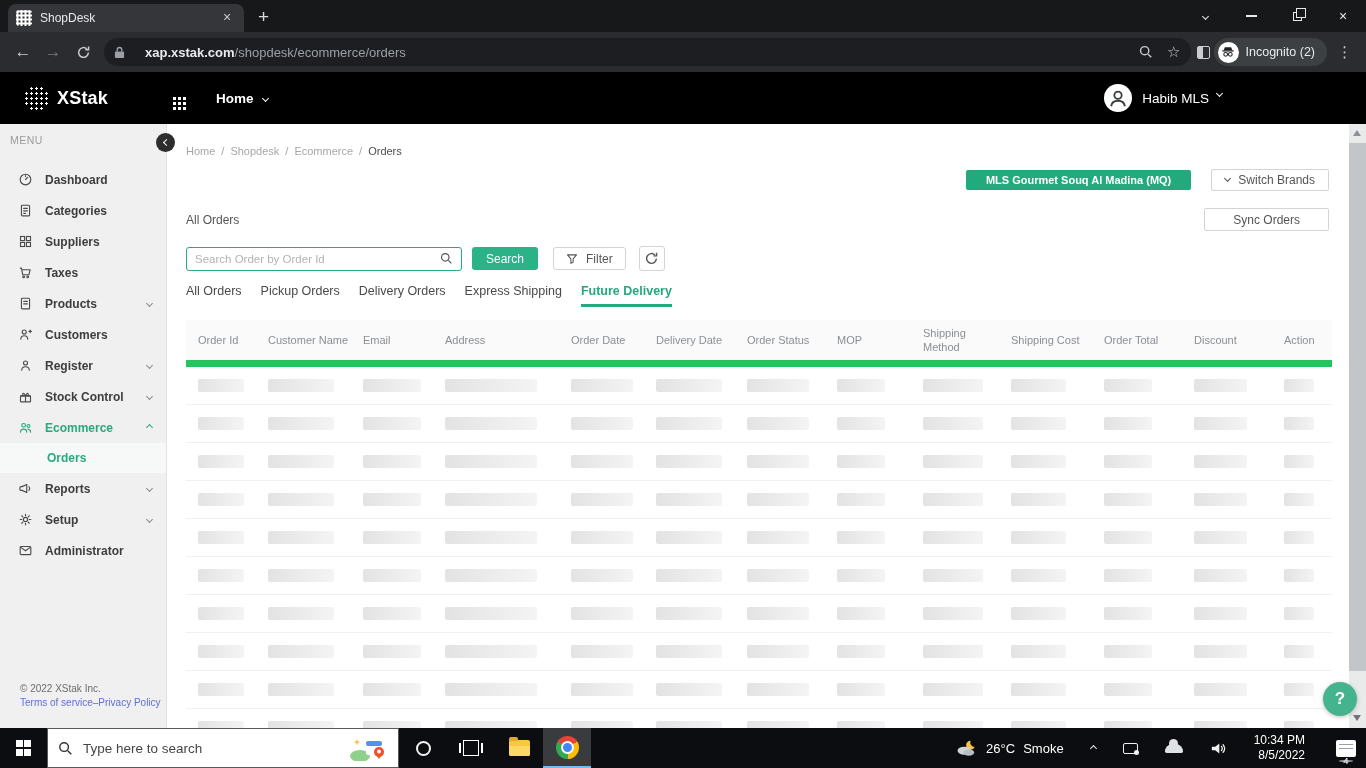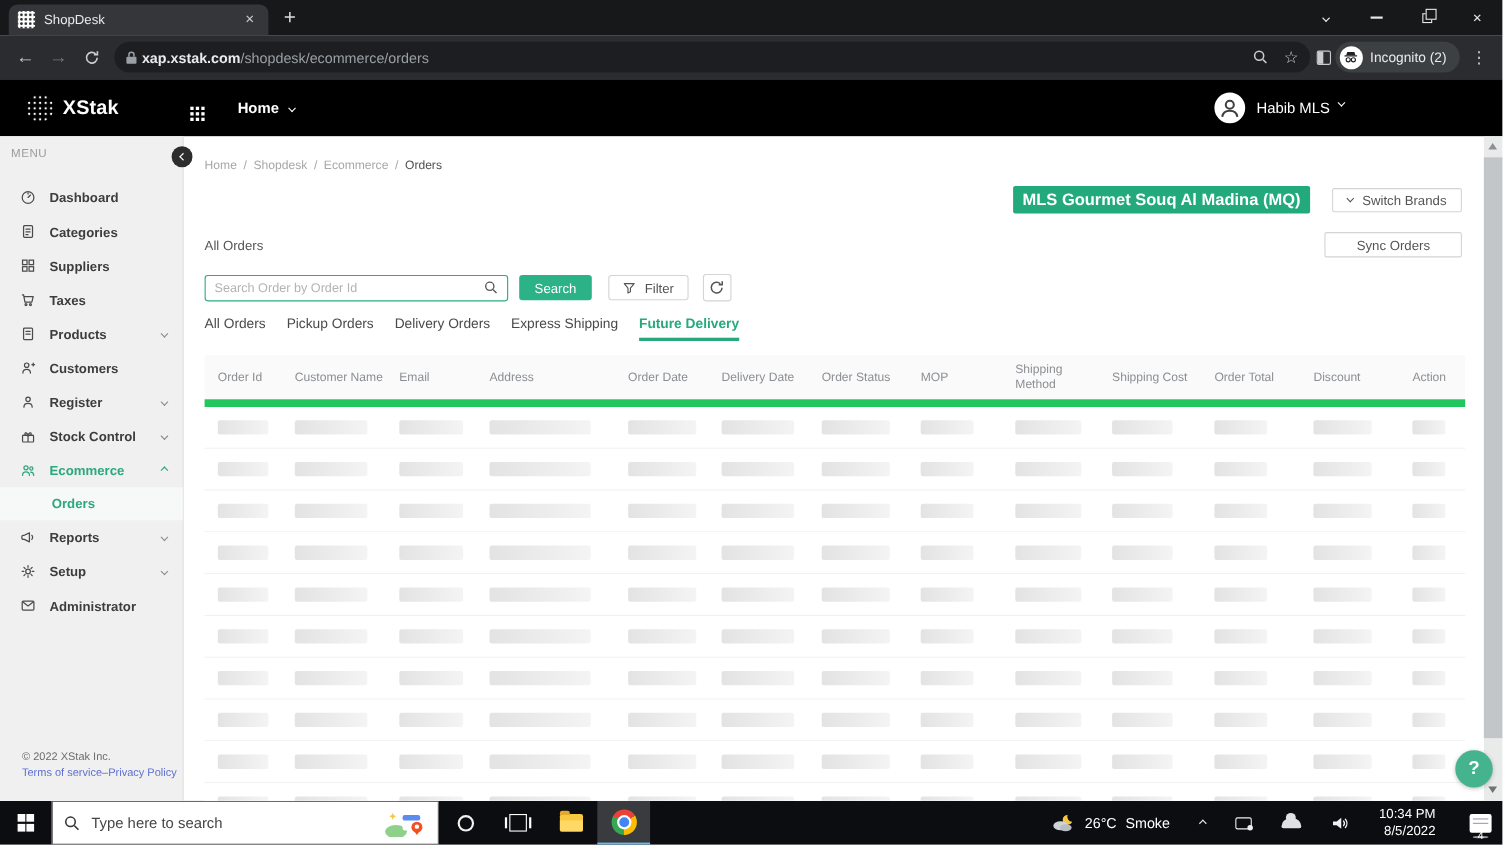--- a/index.html
+++ b/index.html
@@ -17,21 +17,21 @@
   .wbtn{width:46px;height:32px;display:flex;align-items:center;justify-content:center;font-size:14px}
   .minbar{width:11px;height:1.5px;background:#e8e8e8}
   .restore{width:9px;height:9px;border:1.2px solid #e8e8e8;position:relative}
   .restore::before{content:'';position:absolute;left:2px;bottom:2px;width:8px;height:8px;border:1.2px solid #e8e8e8;background:#17181a}
   .chv{display:inline-block;width:5px;height:5px;border-right:1.6px solid currentColor;border-bottom:1.6px solid currentColor;transform:rotate(45deg)}
   .chv.up{transform:rotate(-135deg)}
   .chv.left{transform:rotate(135deg)}
   .toolbar{height:40px;background:#2b2c2f;display:flex;align-items:center;padding:0 8px;color:#c9ccd0}
   .navbtn{width:30px;height:30px;display:flex;align-items:center;justify-content:center;font-size:17px;border-radius:50%}
   .navbtn.dim{color:#73767a}
-  .omnibox{height:28px;flex:1;margin:0 6px;background:#1d1e21;border-radius:14px;display:flex;align-items:center;padding:0 10px;gap:4px}
+  .omnibox{height:28px;flex:1;margin:0 6px;background:#1d1e21;border-radius:14px;display:flex;align-items:center;padding:0 10px;gap:20px}
   .url{font-size:13px;color:#9aa0a6}
   .url b{color:#e8eaed;font-weight:700}
   .obicons{margin-left:auto;display:flex;align-items:center;gap:14px;color:#c9ccd0}
   .star{font-size:15px}
   .sidepanel{width:13px;height:13px;border:1.6px solid #c9ccd0;border-radius:2px;position:relative}
   .sidepanel::before{content:'';position:absolute;top:0;bottom:0;left:0;width:5px;background:#c9ccd0}
   .incog{height:28px;background:#3c4043;border-radius:14px;display:flex;align-items:center;gap:7px;padding:0 12px 0 4px;margin:0 4px}
   .incogava{width:21px;height:21px;border-radius:50%;background:#fff;display:flex;align-items:center;justify-content:center}
   .incog span.lbl{color:#e8eaed;font-size:12.5px}
   .dots3{font-size:15px;letter-spacing:0;margin:0 6px;color:#c9ccd0}
@@ -57,21 +57,21 @@
   .sitem .lab{flex:1}
   .sitem .chv{color:#8a8a8a}
   .sitem.green,.sitem.green .sic,.sitem.green .chv{color:#2aa87f}
   .subitem{height:30px;background:#f7f8f8;display:flex;align-items:center;padding-left:47px;color:#2aa87f;font-weight:700}
   .sfoot{position:absolute;left:20px;bottom:18px;font-size:10px;color:#6d6d6d;line-height:14px}
   .sfoot a{color:#5f6fd0;text-decoration:none}
   .content{flex:1;position:relative;overflow:hidden;padding:21px 37px 0 19px}
   .crumbs{font-size:11px;color:#a7a7a7;display:flex;gap:6px}
   .crumbs .cur{color:#4f4f4f}
   .hdr1{display:flex;justify-content:flex-end;align-items:center;gap:20px;margin-top:12px}
-  .badge{background:#22aa7c;color:#fff;font-size:15px;font-weight:700;padding:4px 9px;border-radius:2px}
+  .badge{background:#22aa7c;color:#fff;font-size:11px;font-weight:700;padding:4px 20px;border-radius:2px}
   .btn{background:#fff;border:1px solid #d4d4d4;border-radius:2px;color:#555;font-size:12px;display:inline-flex;align-items:center;justify-content:center;gap:8px}
   .swbtn{height:22px;padding:0 13px}
   .hdr2{display:flex;justify-content:space-between;align-items:center;margin-top:17px}
   .ptitle{font-size:12px;color:#555}
   .syncbtn{height:23px;padding:0 28px}
   .searchrow{display:flex;align-items:center;margin-top:15px;gap:10px}
   .sinput{width:276px;height:24px;border:1.5px solid #27ab81;border-radius:3px;display:flex;align-items:center;padding:0 8px;background:#fff}
   .sinput input{border:none;outline:none;flex:1;font-size:11.5px;font-family:"Liberation Sans",sans-serif;color:#333}
   .sinput input::placeholder{color:#b3b3b3}
   .greenbtn{height:23px;padding:0 14px;background:#2bb286;color:#fff;font-size:12px;border:none;border-radius:3px;font-family:"Liberation Sans",sans-serif}

